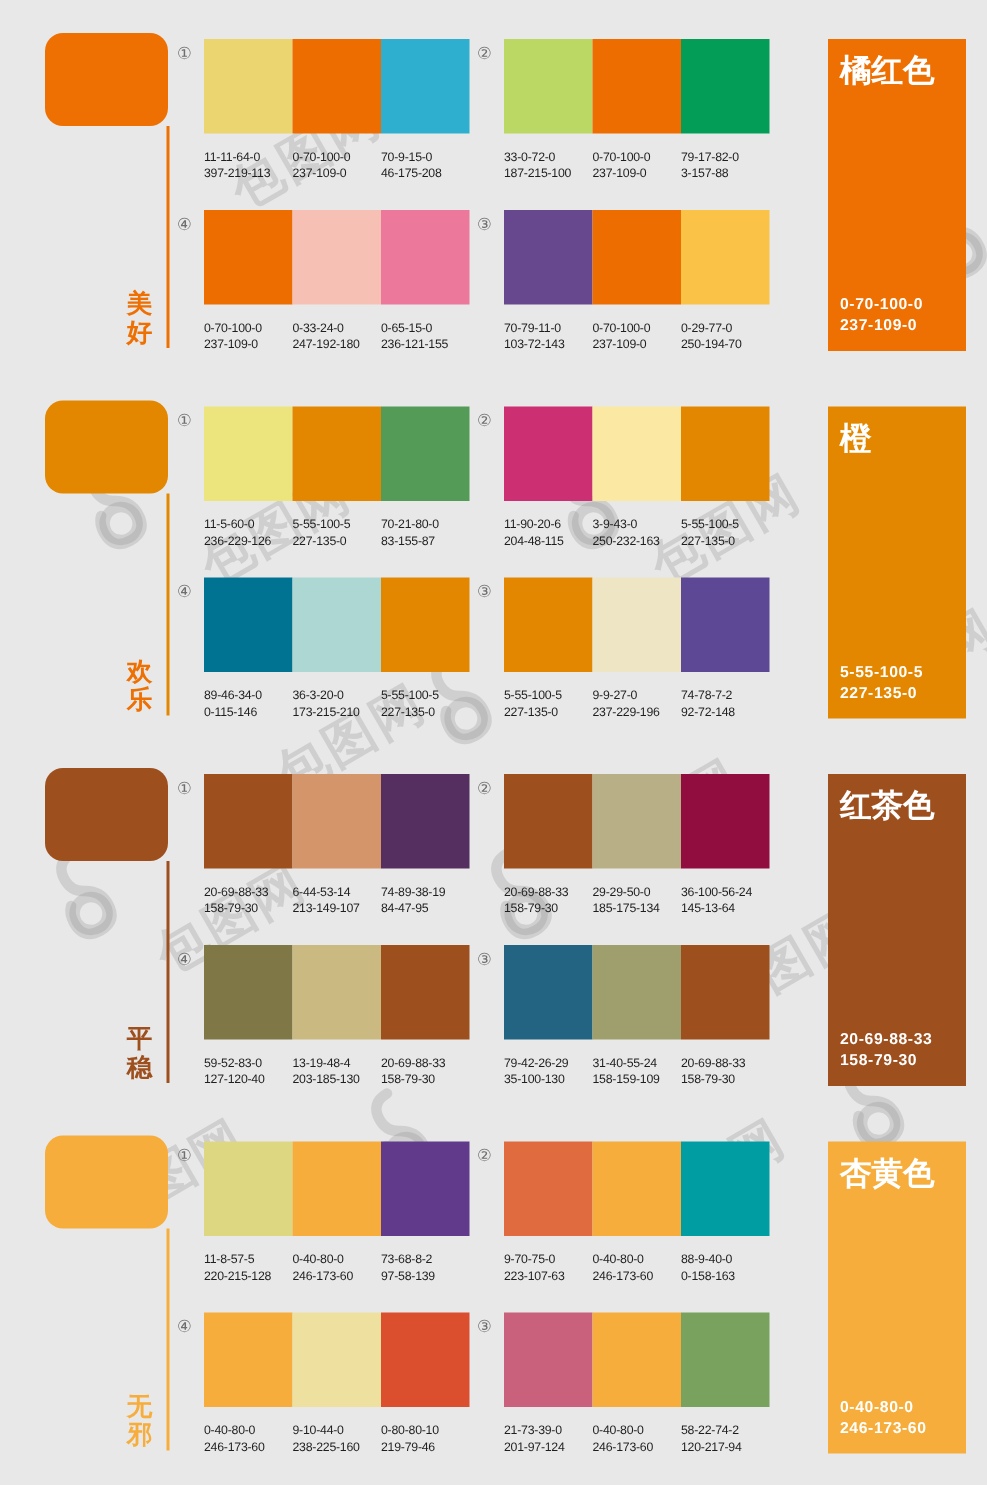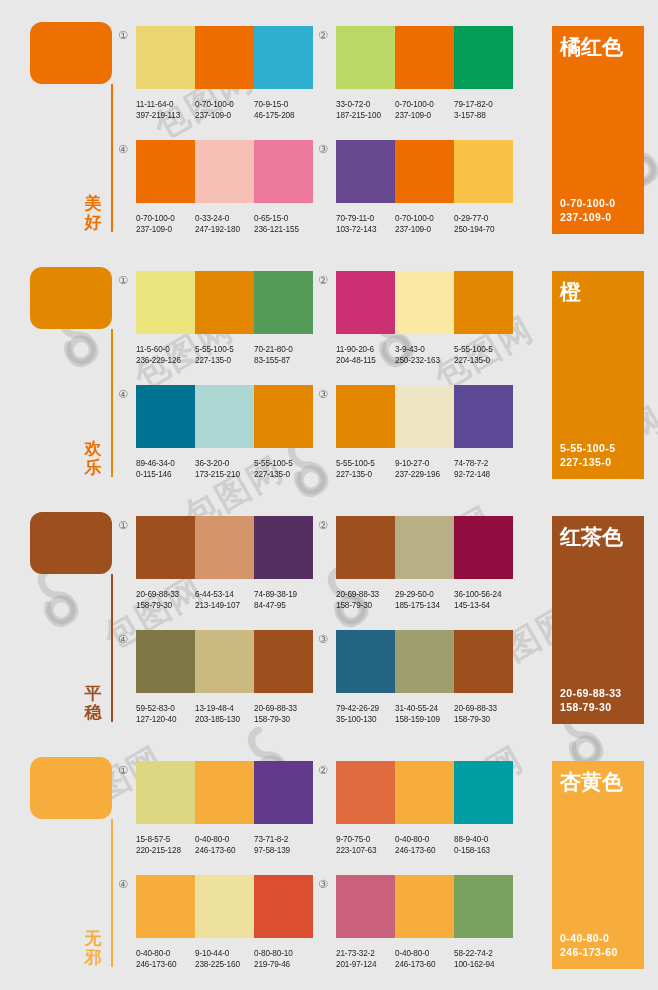--- a/index.html
+++ b/index.html
@@ -413,21 +413,21 @@
           <div class="swatch" style="background: rgb(227, 135, 0);"></div>
           <div class="swatch" style="background: rgb(237, 229, 196);"></div>
           <div class="swatch" style="background: rgb(92, 72, 148);"></div>
         </div>
         <div class="code-row">
           <div class="code-cell">
             <div class="code-line">5-55-100-5</div>
             <div class="code-line">227-135-0</div>
           </div>
           <div class="code-cell">
-            <div class="code-line">9-10-27-0</div>
+            <div class="code-line">9-9-27-0</div>
             <div class="code-line">237-229-196</div>
           </div>
           <div class="code-cell">
             <div class="code-line">74-78-7-2</div>
             <div class="code-line">92-72-148</div>
           </div>
         </div>
       </div>
       <div class="namepanel" style="background: rgb(227, 135, 0);">
         <div class="name-title">橙</div>
@@ -549,29 +549,29 @@
       </div>
       <div class="group g-c0 g-r0">
         <div class="group-num">①</div>
         <div class="swatch-row">
           <div class="swatch" style="background: rgb(220, 215, 128);"></div>
           <div class="swatch" style="background: rgb(246, 173, 60);"></div>
           <div class="swatch" style="background: rgb(97, 58, 139);"></div>
         </div>
         <div class="code-row">
           <div class="code-cell">
-            <div class="code-line">15-8-57-5</div>
+            <div class="code-line">11-8-57-5</div>
             <div class="code-line">220-215-128</div>
           </div>
           <div class="code-cell">
             <div class="code-line">0-40-80-0</div>
             <div class="code-line">246-173-60</div>
           </div>
           <div class="code-cell">
-            <div class="code-line">73-71-8-2</div>
+            <div class="code-line">73-68-8-2</div>
             <div class="code-line">97-58-139</div>
           </div>
         </div>
       </div>
       <div class="group g-c1 g-r0">
         <div class="group-num">②</div>
         <div class="swatch-row">
           <div class="swatch" style="background: rgb(223, 107, 63);"></div>
           <div class="swatch" style="background: rgb(246, 173, 60);"></div>
           <div class="swatch" style="background: rgb(0, 158, 163);"></div>
@@ -615,30 +615,30 @@
       </div>
       <div class="group g-c1 g-r1">
         <div class="group-num">③</div>
         <div class="swatch-row">
           <div class="swatch" style="background: rgb(201, 97, 124);"></div>
           <div class="swatch" style="background: rgb(246, 173, 60);"></div>
           <div class="swatch" style="background: rgb(120, 162, 94);"></div>
         </div>
         <div class="code-row">
           <div class="code-cell">
-            <div class="code-line">21-73-32-2</div>
+            <div class="code-line">21-73-39-0</div>
             <div class="code-line">201-97-124</div>
           </div>
           <div class="code-cell">
             <div class="code-line">0-40-80-0</div>
             <div class="code-line">246-173-60</div>
           </div>
           <div class="code-cell">
             <div class="code-line">58-22-74-2</div>
-            <div class="code-line">100-162-94</div>
+            <div class="code-line">120-217-94</div>
           </div>
         </div>
       </div>
       <div class="namepanel" style="background: rgb(246, 173, 60);">
         <div class="name-title">杏黄色</div>
         <div class="name-codes">
           <div>0-40-80-0</div>
           <div>246-173-60</div>
         </div>
       </div>

